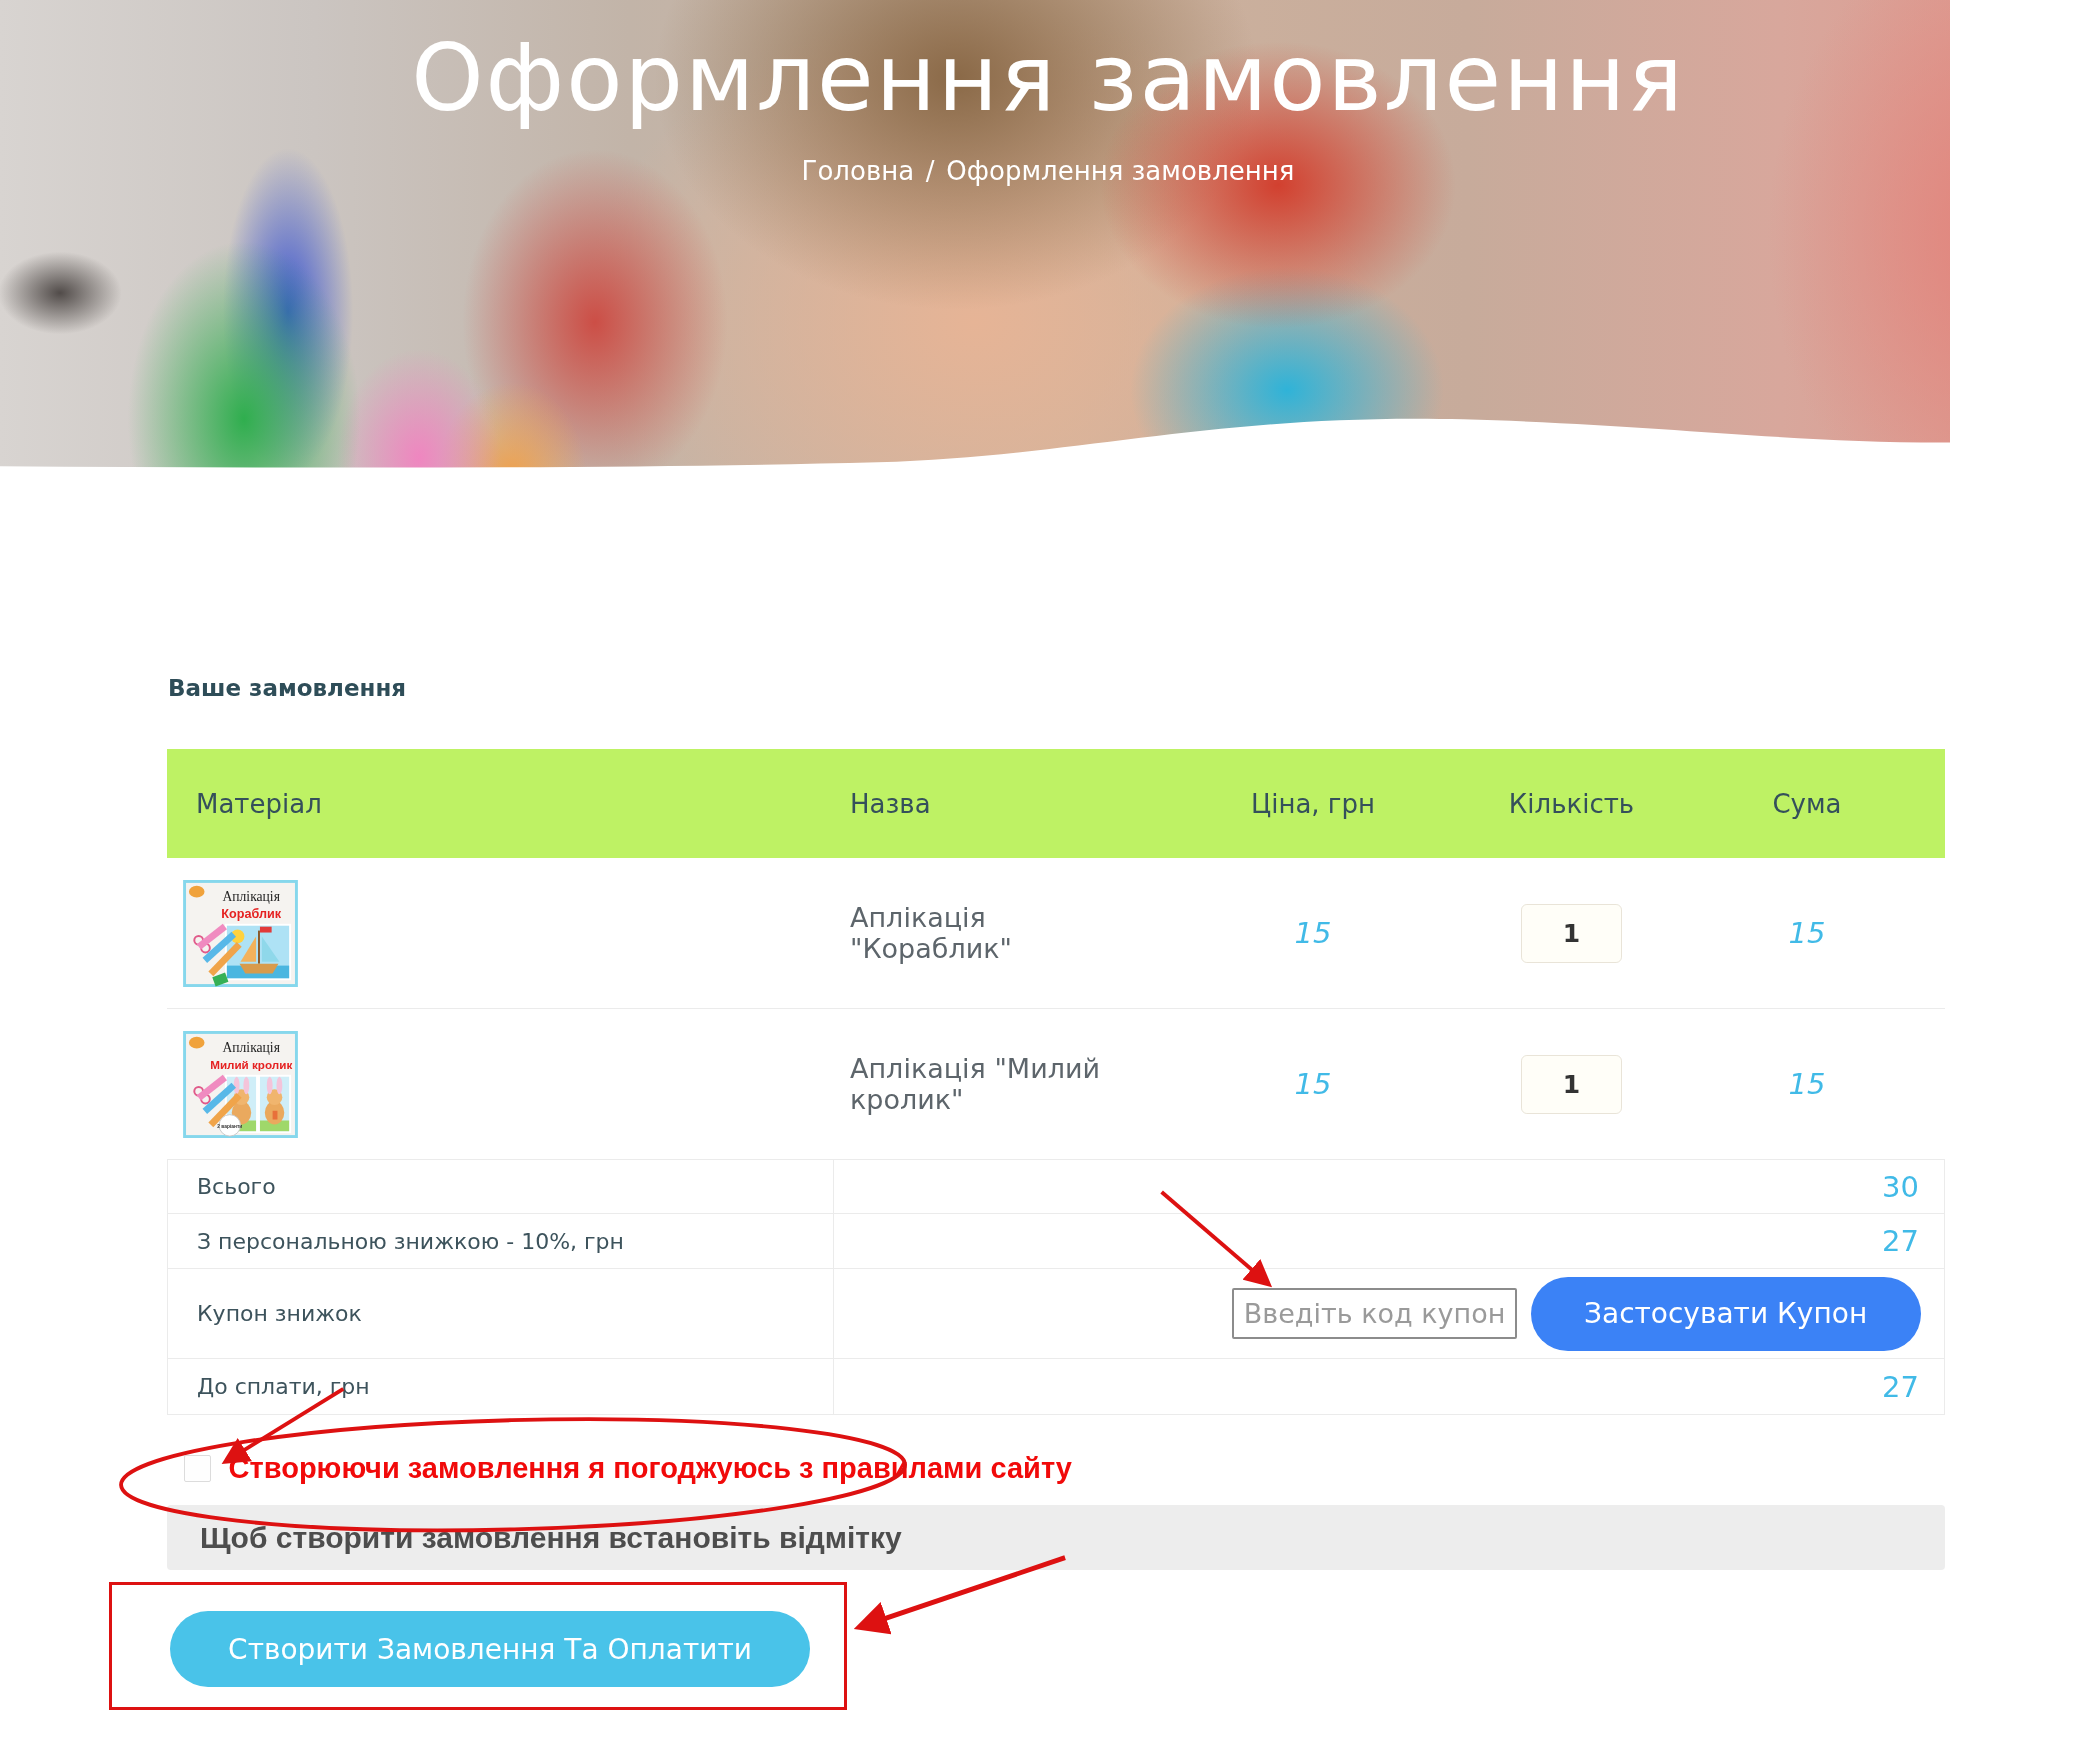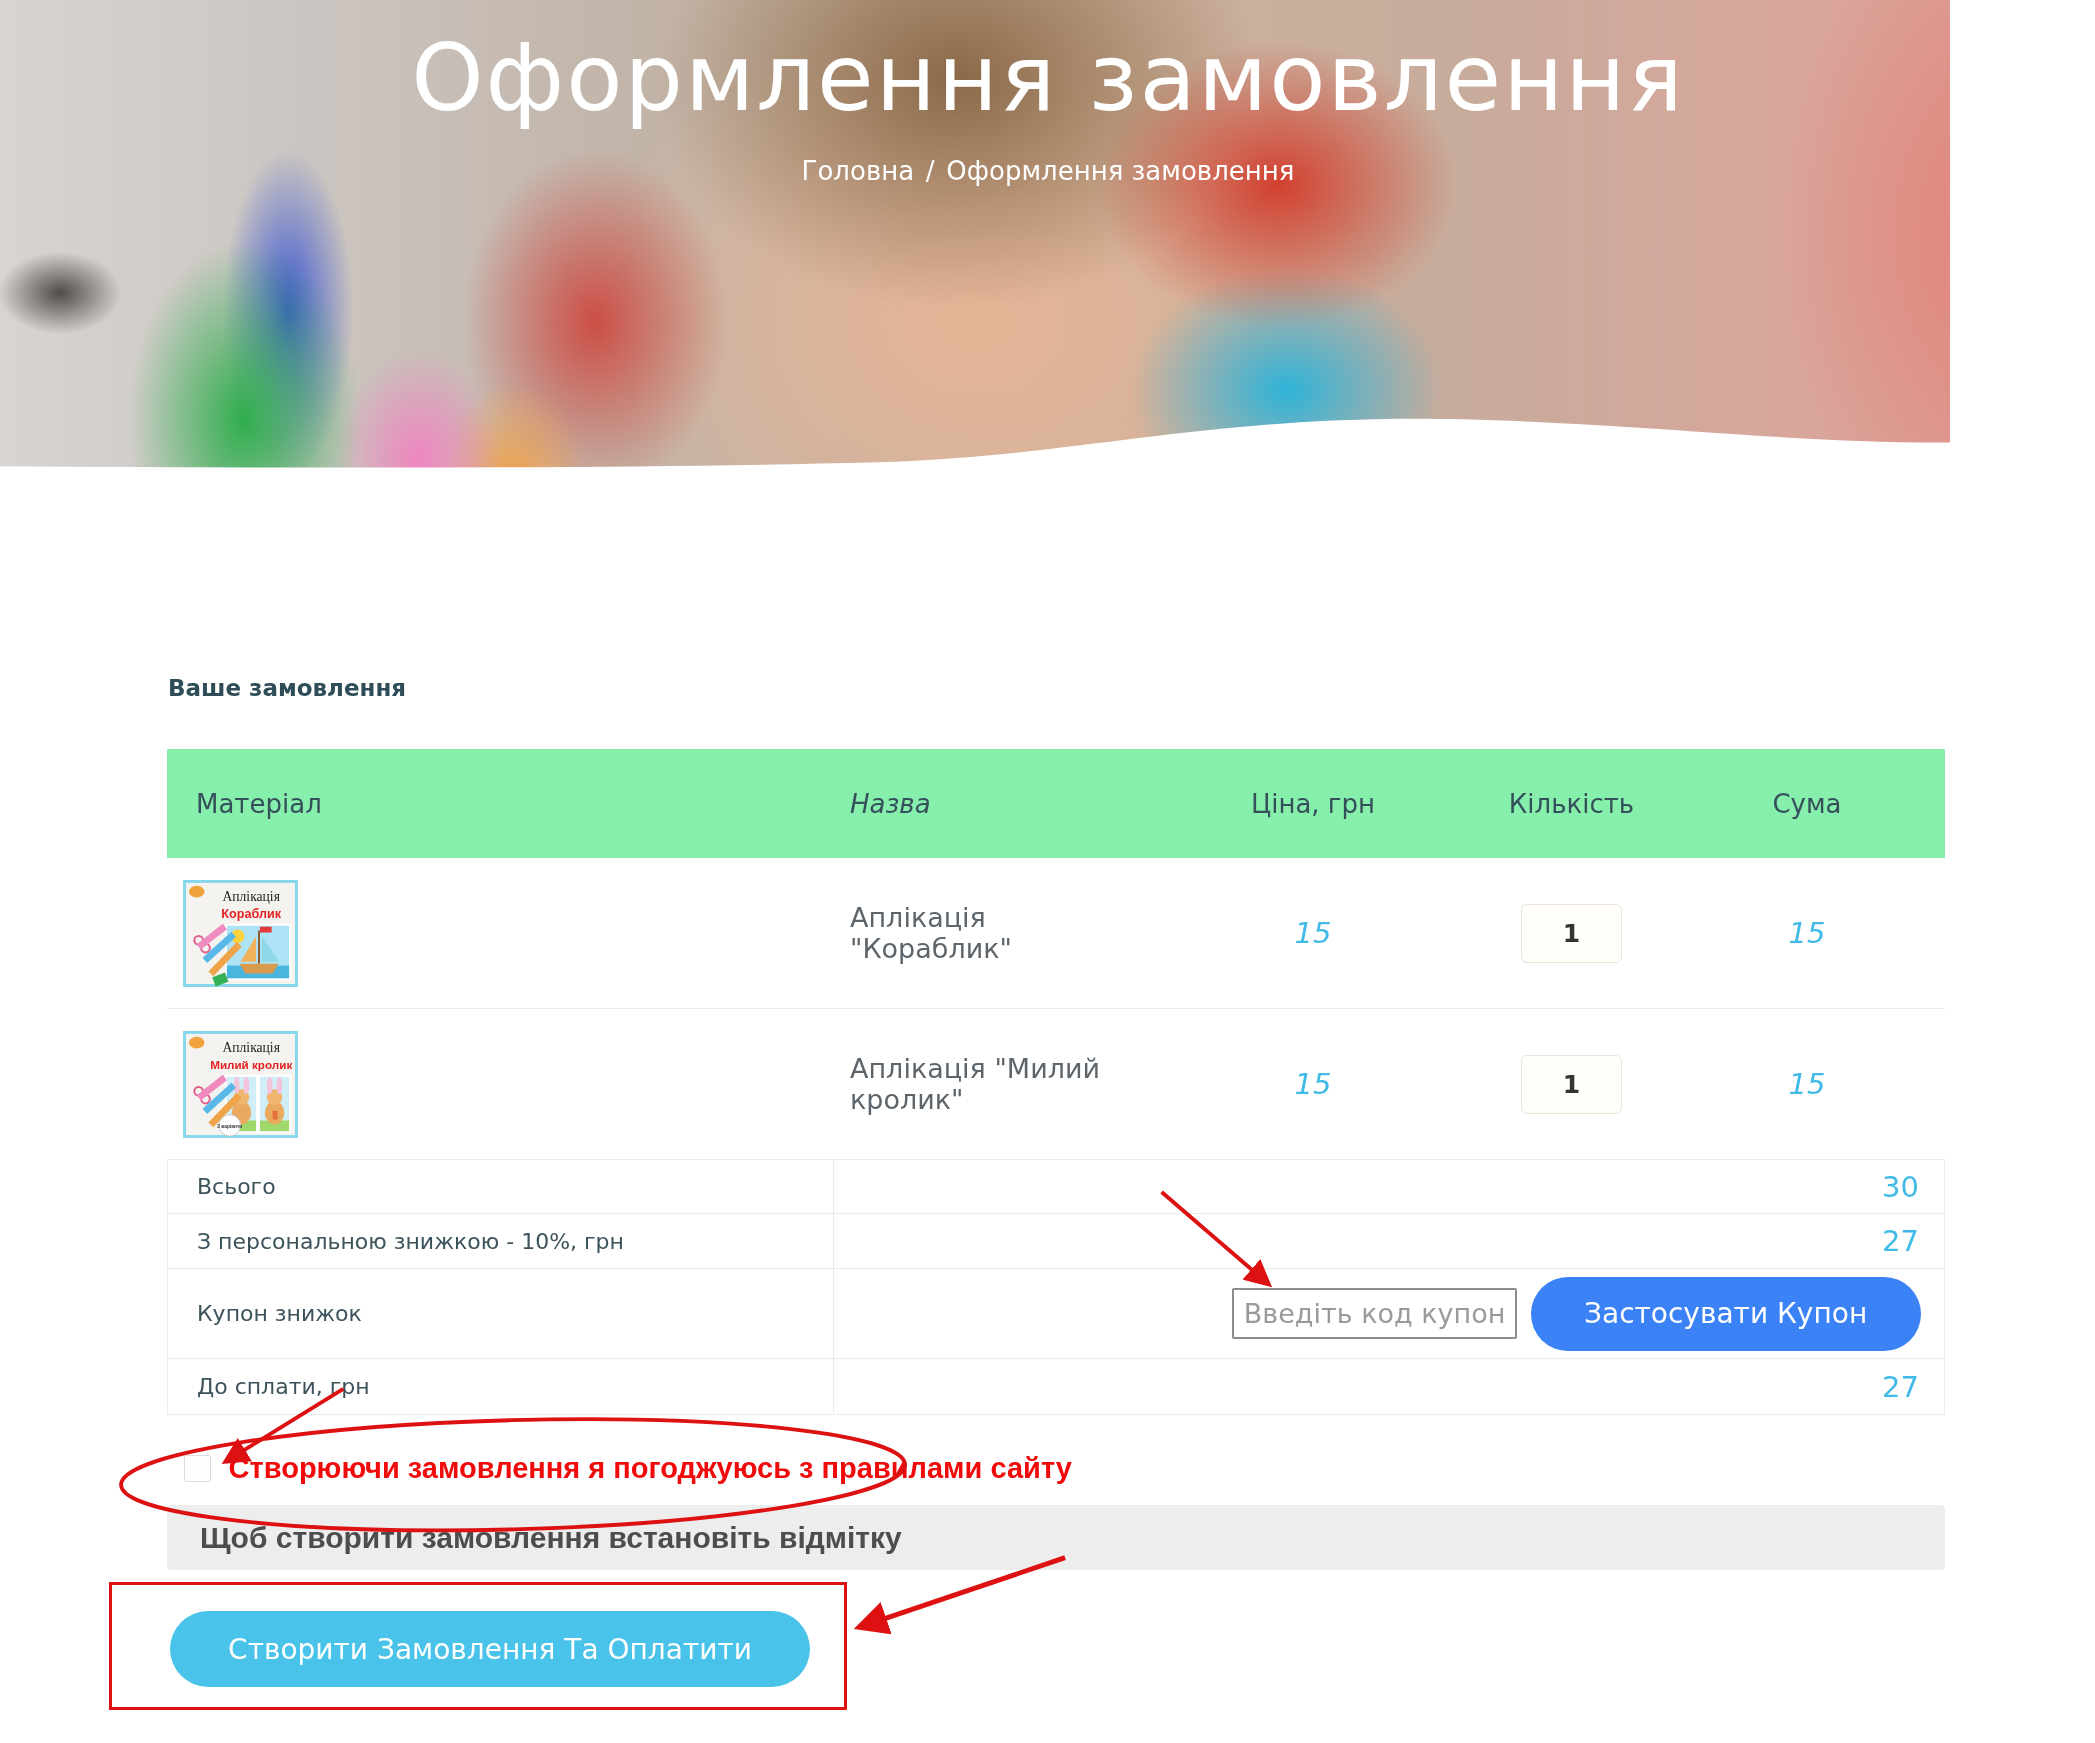--- a/index.html
+++ b/index.html
@@ -39,25 +39,25 @@
   
   .section-heading {
     position:absolute; left:168px; top:675px;
     font-size:23px; font-weight:bold; color:#2e4d58;
   }
 
   
   .order-table { position:absolute; left:167px; top:749px; width:1778px; }
   .t-head {
     display:grid; grid-template-columns:605px 380px 322px 195px 276px;
-    align-items:center; height:109px; background:#86efac;
+    align-items:center; height:109px; background:#bef264;
     color:#35505b; font-size:26px;
   }
   .t-head .c1 { padding-left:29px; }
-  .t-head .c2 { padding-left:78px;font-style:italic; }
+  .t-head .c2 { padding-left:78px; }
   .t-head .c3, .t-head .c4, .t-head .c5 { text-align:center; }
 
   .p-row {
     display:grid; grid-template-columns:605px 380px 322px 195px 276px;
     align-items:center; height:151px; border-bottom:1px solid #ebebeb;
   }
   .p-row .c1 { padding-left:15.6px; }
   .p-name { color:#5d656b; font-size:27px; padding-left:78px; }
   .p-price, .p-sum { text-align:center; color:#41bae7; font-size:29px;font-style:italic; }
   .qty-cell { text-align:center; }

